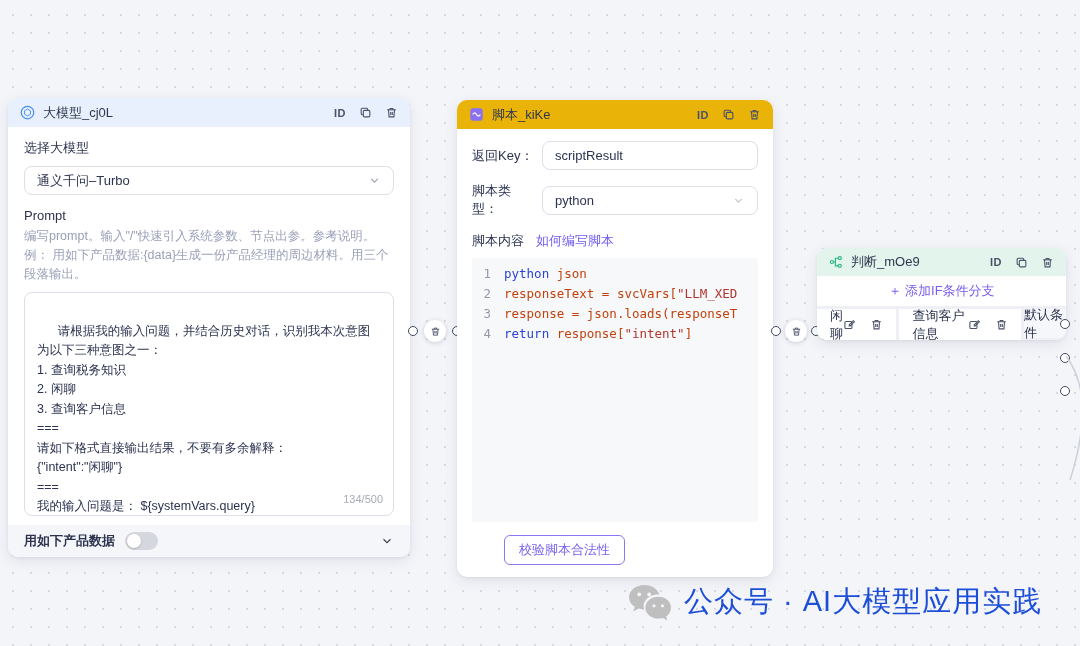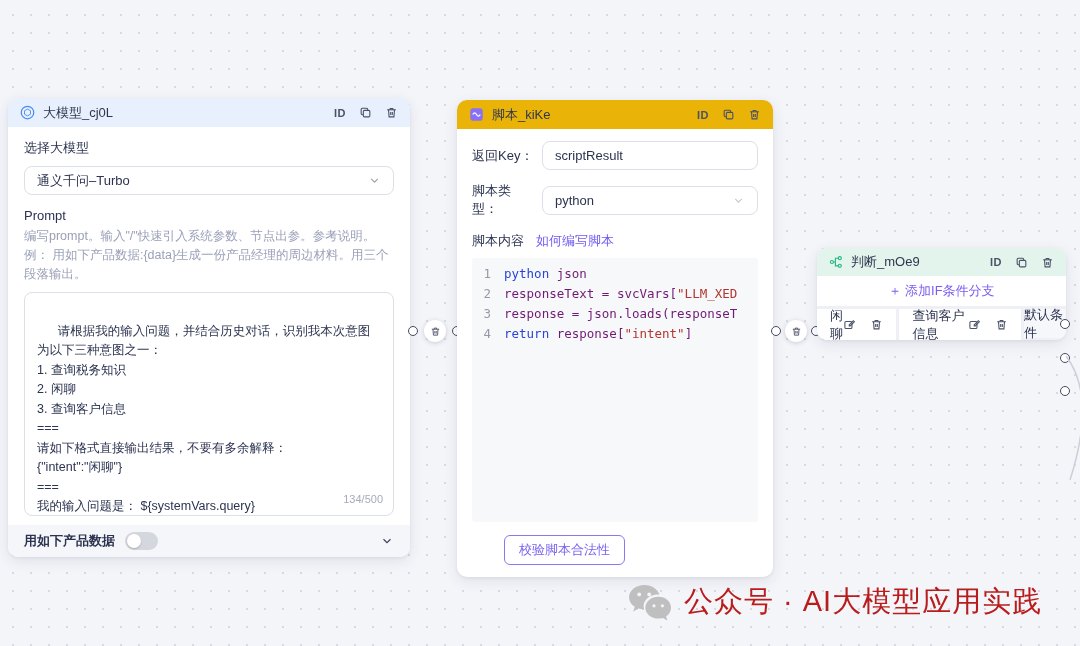--- a/index.html
+++ b/index.html
@@ -47,36 +47,36 @@
   .form-row { display:flex; align-items:center; gap:8px; }
   .form-row .label { flex:0 0 62px; font-weight:400; }
   .form-row .select, .form-row .text-input { flex:1; }
   .link { font-size:13px; color:#6f5bf2; cursor:pointer; }
   .code-editor {
     background:#f7f8fa; border-radius:3px; height:264px; overflow:hidden;
     font-family:"DejaVu Sans Mono", monospace; font-size:12.5px; line-height:20px; padding-top:6px;
   }
   .code-line { display:flex; white-space:pre; }
   .code-line .ln { flex:0 0 32px; text-align:right; padding-right:13px; color:#959aa6; user-select:none; }
-  .kw { color:#2b43d6; } .str { color:#b4352f; } .pl { color:#701a75;margin-top:10px; }
+  .kw { color:#2b43d6; } .str { color:#b4352f; } .pl { color:#c2410c;margin-top:10px; }
   .validate-btn {
     display:inline-block; border:1px solid #8a78f2; color:#7a63f0; background:#fff;
     font-size:13px; padding:5px 14px; border-radius:6px; cursor:pointer;
   }
   .add-branch { height:30px; display:flex; align-items:center; justify-content:center; font-size:13px; color:#7a5cf0; cursor:pointer; background:#fff; }
   .branch-list { background:#eef0f5; display:flex; flex-direction:row; gap:3px; border-radius:0 0 10px 10px; overflow:hidden; padding-top:3px; }
   .branch-row { background:#fff; height:31px; display:flex; align-items:center; padding:0 13px; font-size:13px; color:#2b3350; }
   .branch-row .row-actions { margin-left:auto; display:flex; gap:14px; color:#4b5169; }
   .branch-default { background:#f6f7fa; height:29px; display:flex; align-items:center; justify-content:center; font-size:13px; font-weight:500; }
   .port { position:absolute; width:10px; height:10px; background:#fff; border:1.8px solid #434a63; border-radius:50%; }
   .edge-del {
     position:absolute; width:22px; height:22px; background:#fff; border-radius:50%;
     box-shadow:0 1px 5px rgba(50,60,90,.22); display:flex; align-items:center; justify-content:center; color:#4a5068; cursor:pointer;
   }
-  .watermark { position:absolute; left:628px; top:582px; display:flex; align-items:center; gap:11px; color:#b91c1c; }
+  .watermark { position:absolute; left:628px; top:582px; display:flex; align-items:center; gap:11px; color:#1d4ed8; }
   .watermark .wm-text { font-size:29px; font-weight:500; letter-spacing:1px; }
   .edge-curve { position:absolute; pointer-events:none; }
 </style>
 </head>
 <body>
 
 <div class="node" style="left:8px; top:98px; width:402px;">
   <div class="node-header" style="height:29px; background:#e7f0fc;">
     <span class="hicon">
       <svg width="15" height="15" viewBox="0 0 24 24" fill="none" stroke="#4a8df0" stroke-width="2">

